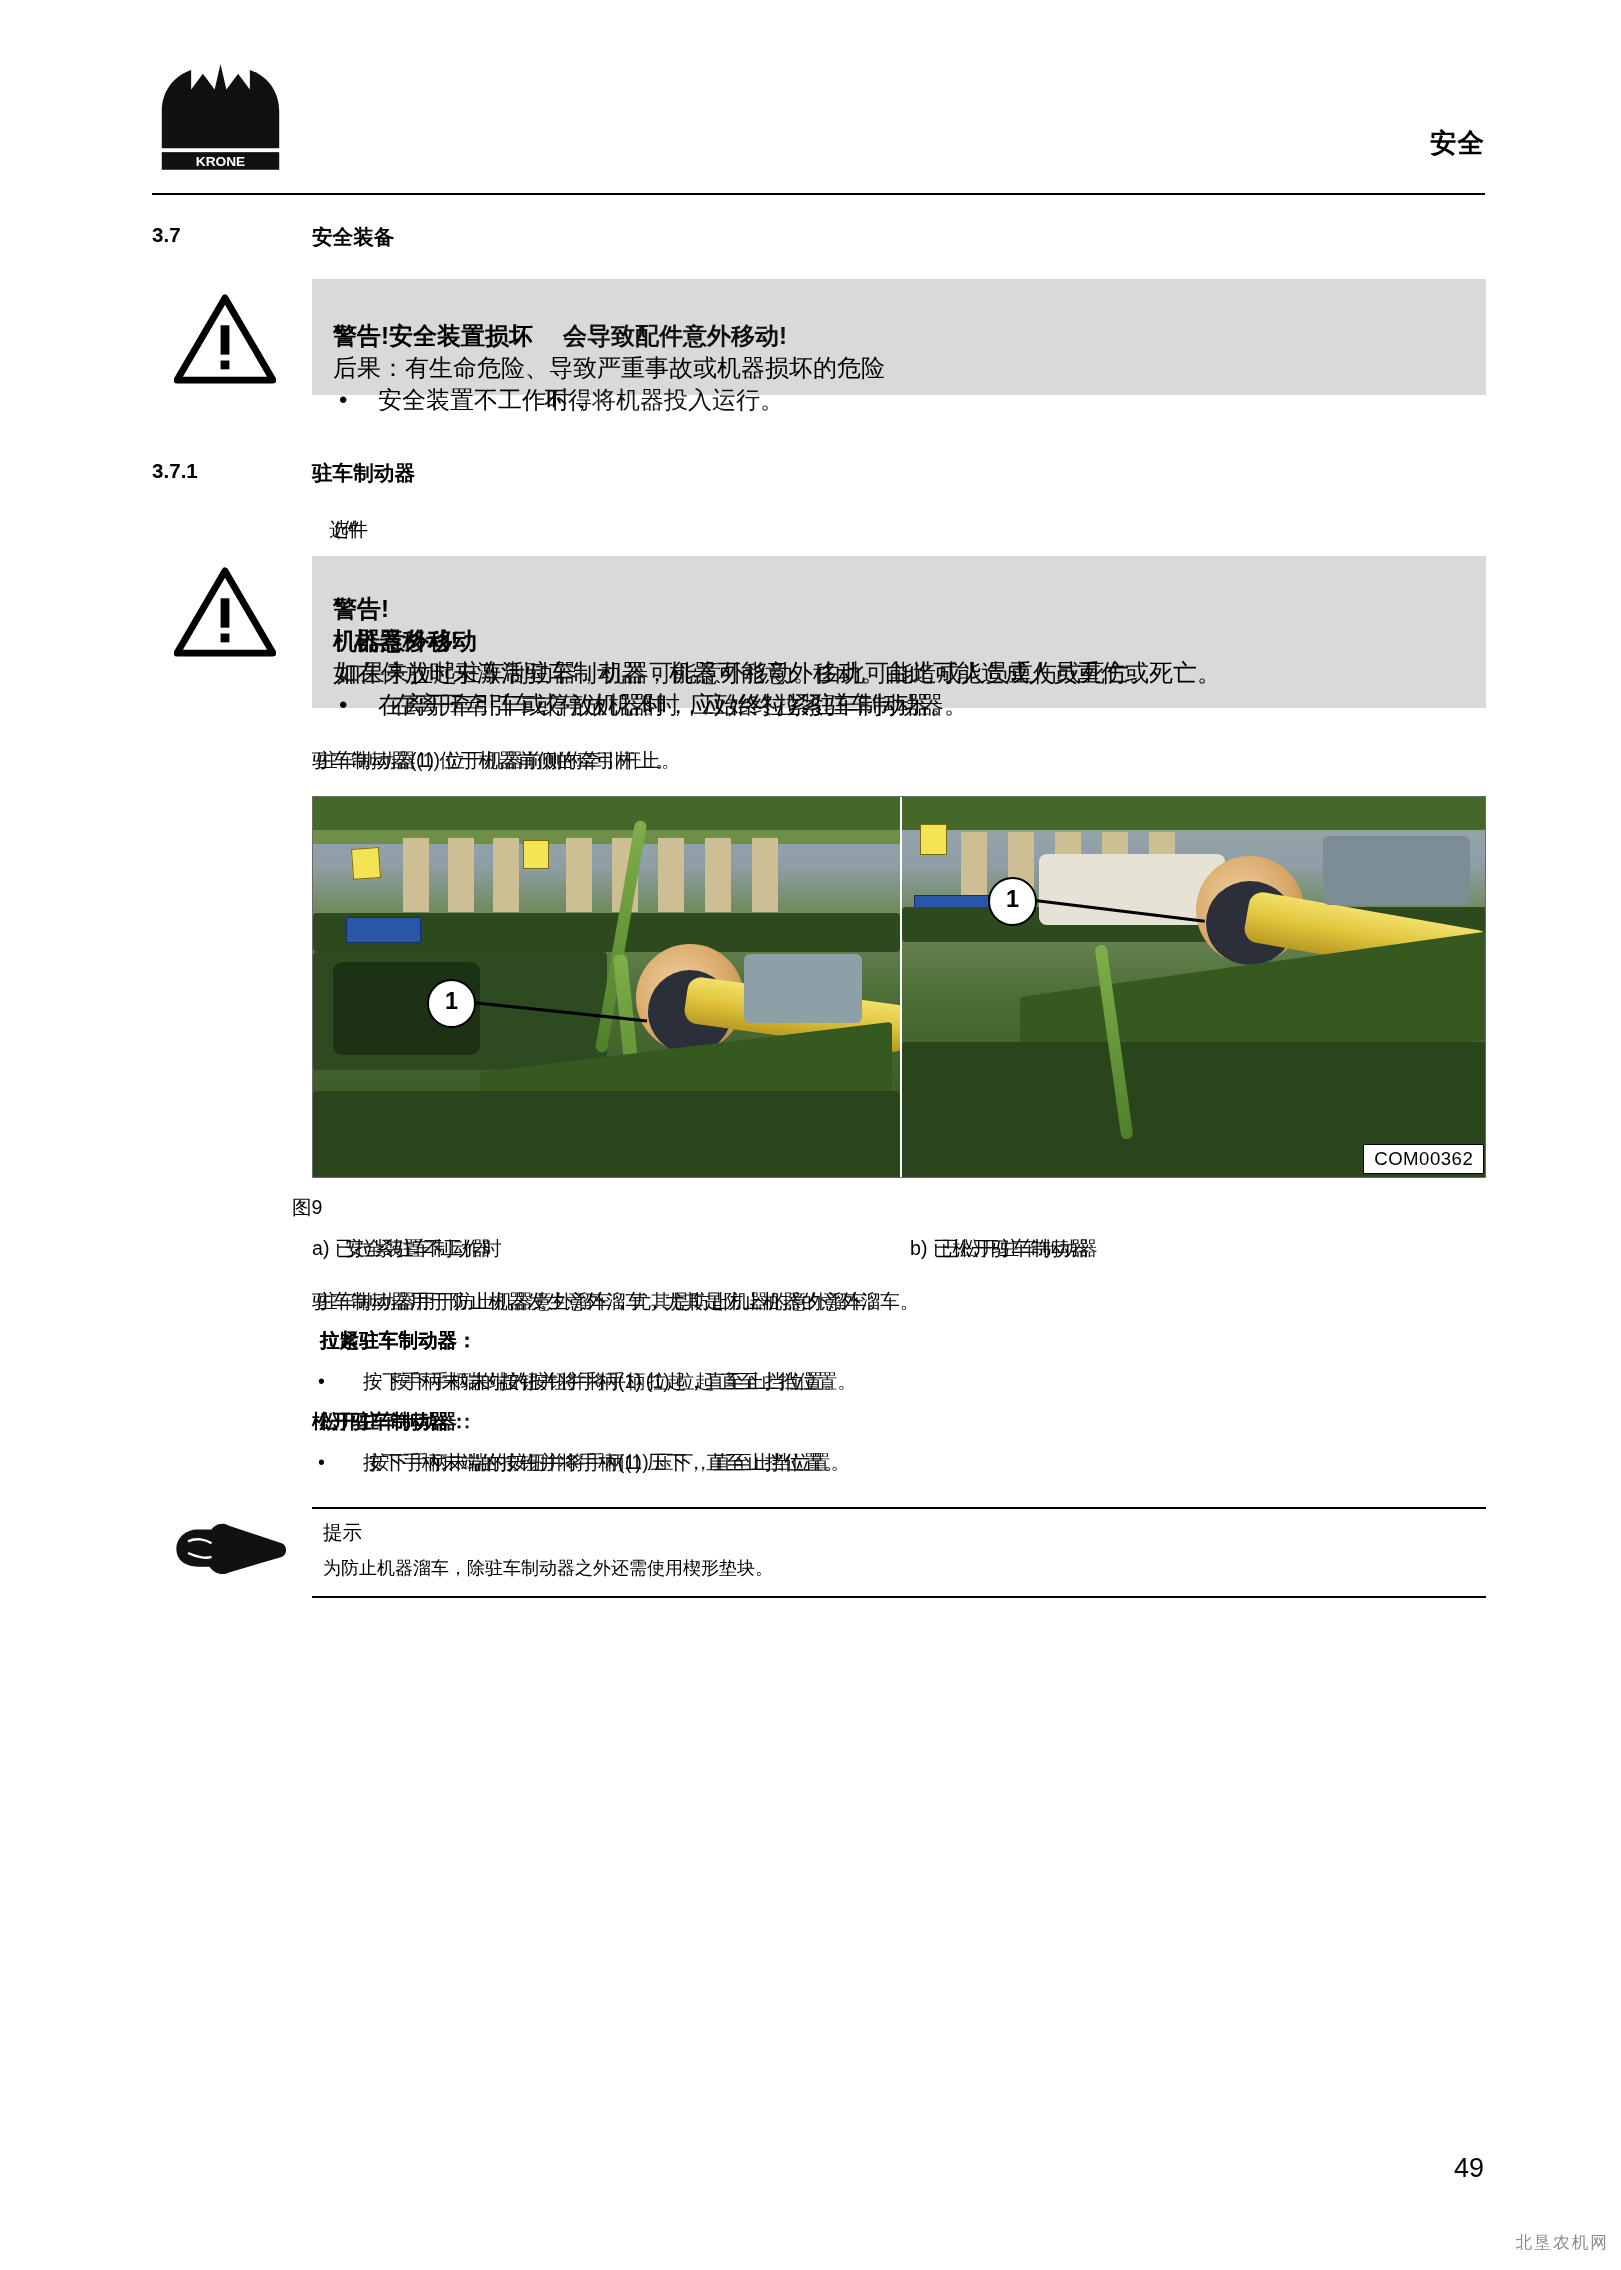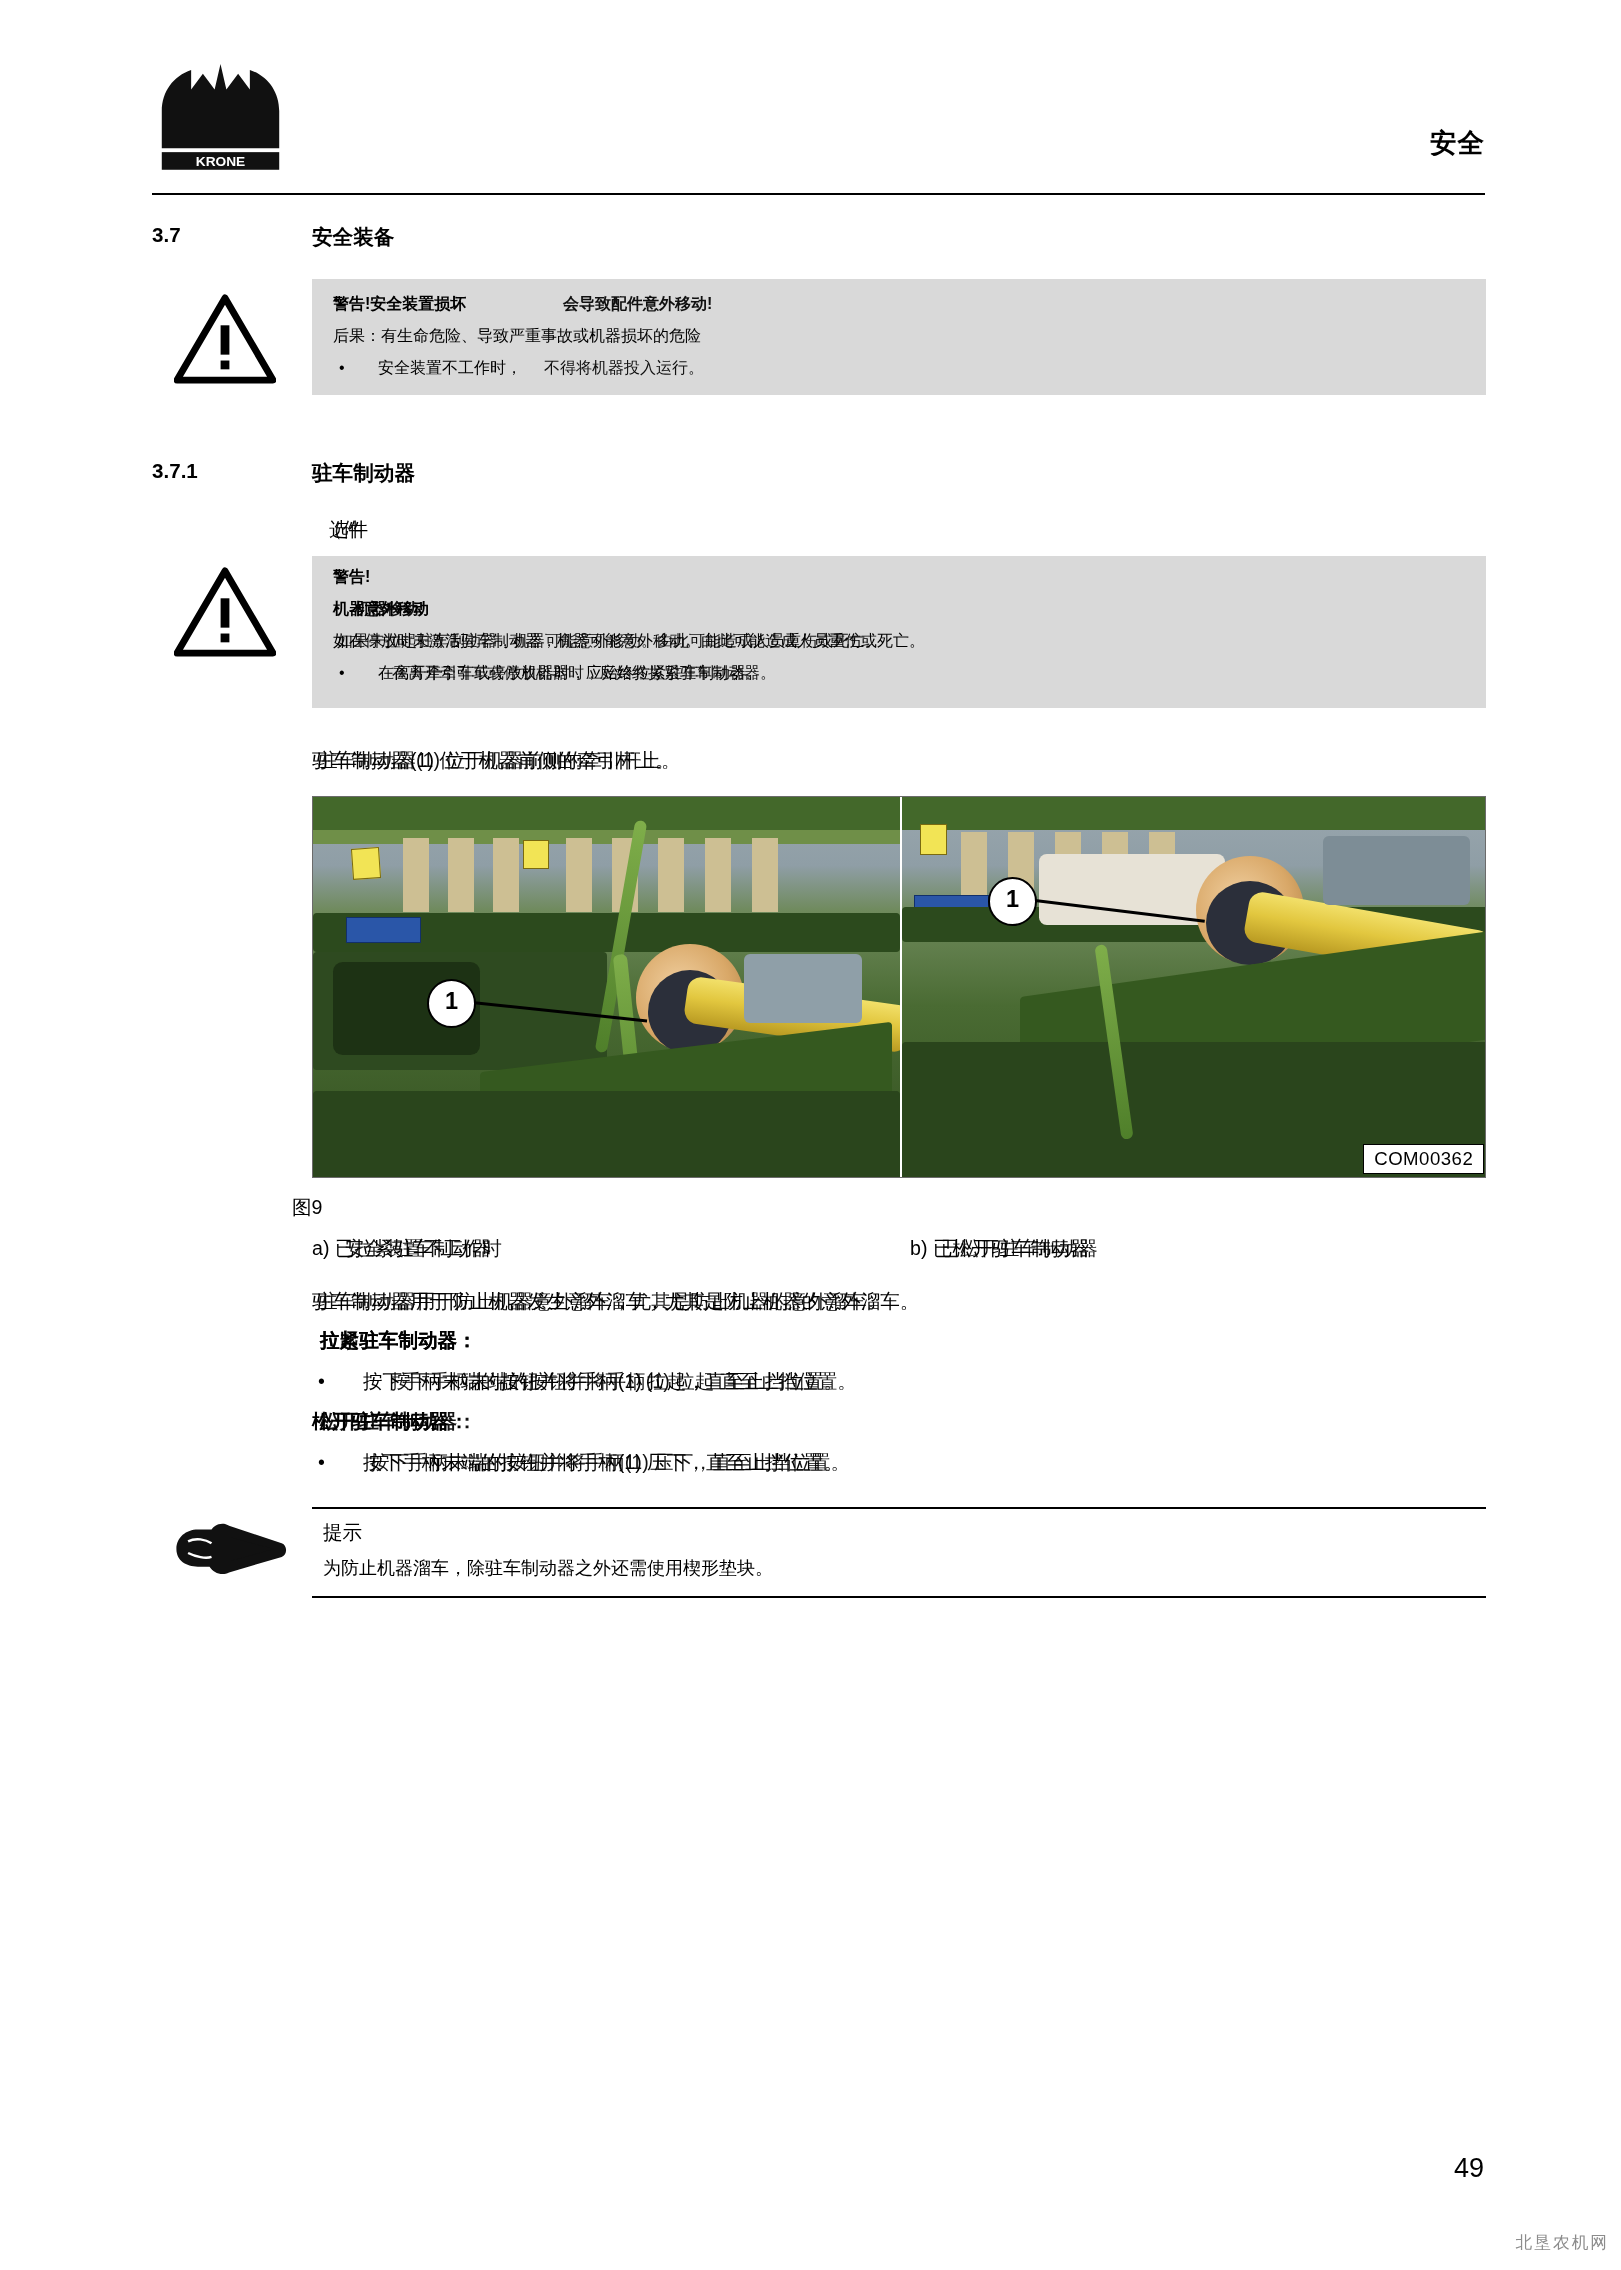--- a/index.html
+++ b/index.html
@@ -73,22 +73,23 @@
     background: #d9d9d9;
   }
   .warn-tri {
     position: absolute;
     width: 102px;
     height: 90px;
   }
   .warn-tri svg { display: block; }
   .warn-text {
     position: absolute;
-    font-size: 16px;
+    font-size: 24px;
     line-height: 32px;
+    margin-top: 32px;
   }
   .warn-text .b { font-weight: bold; }
   .bullet-row {
     position: relative;
     padding-left: 45px;
   }
   .bullet-row .dot {
     position: absolute;
     left: 5.9px;
     top: 0;

